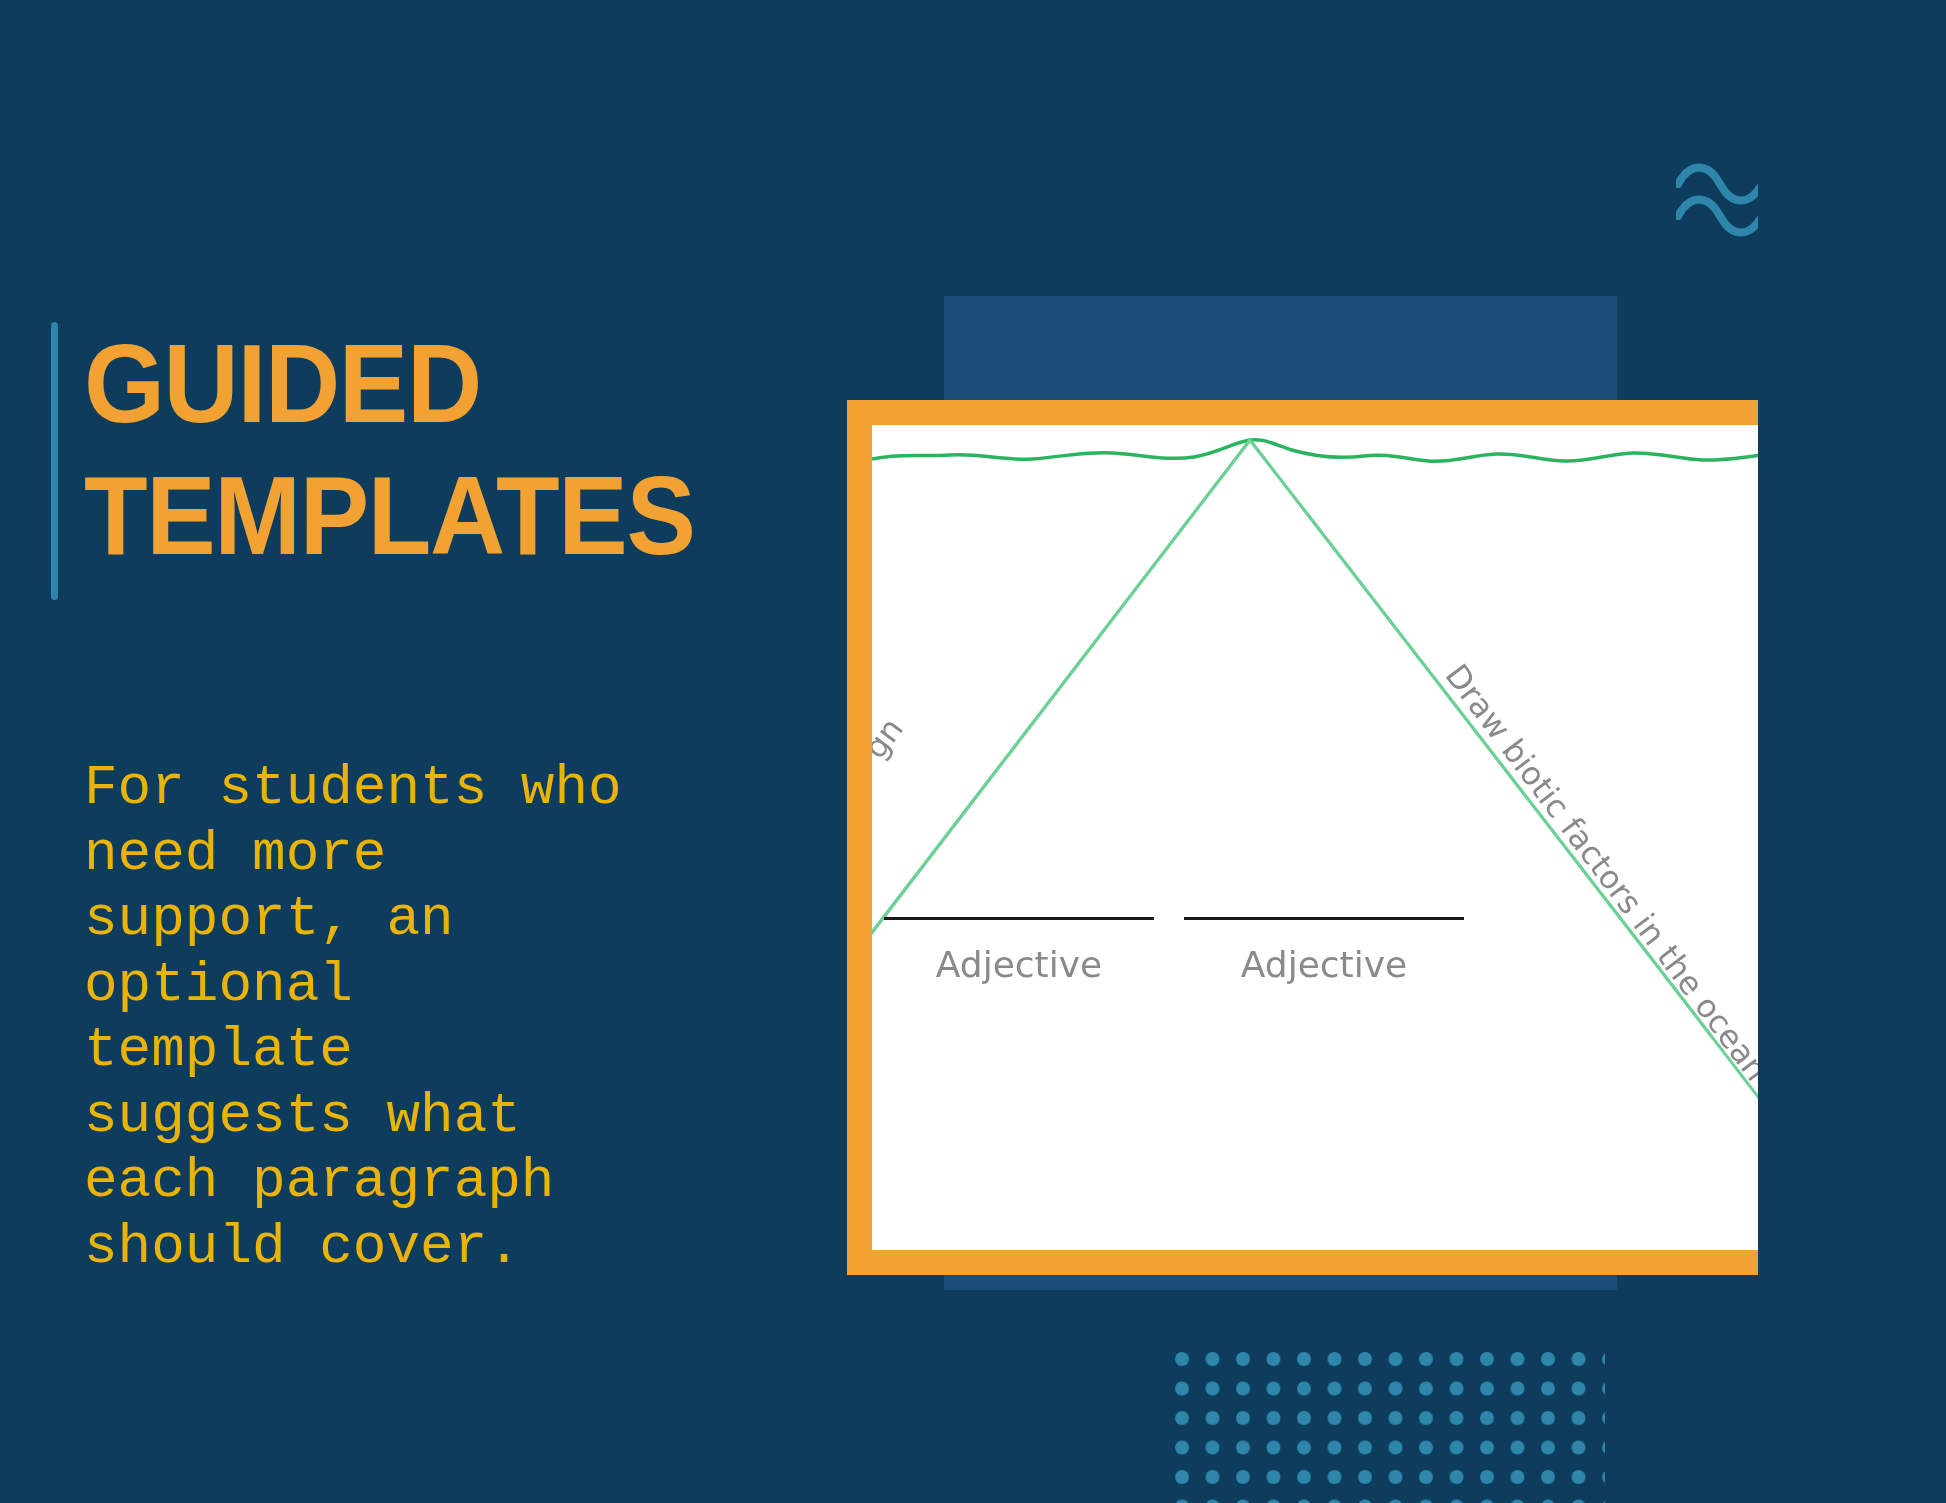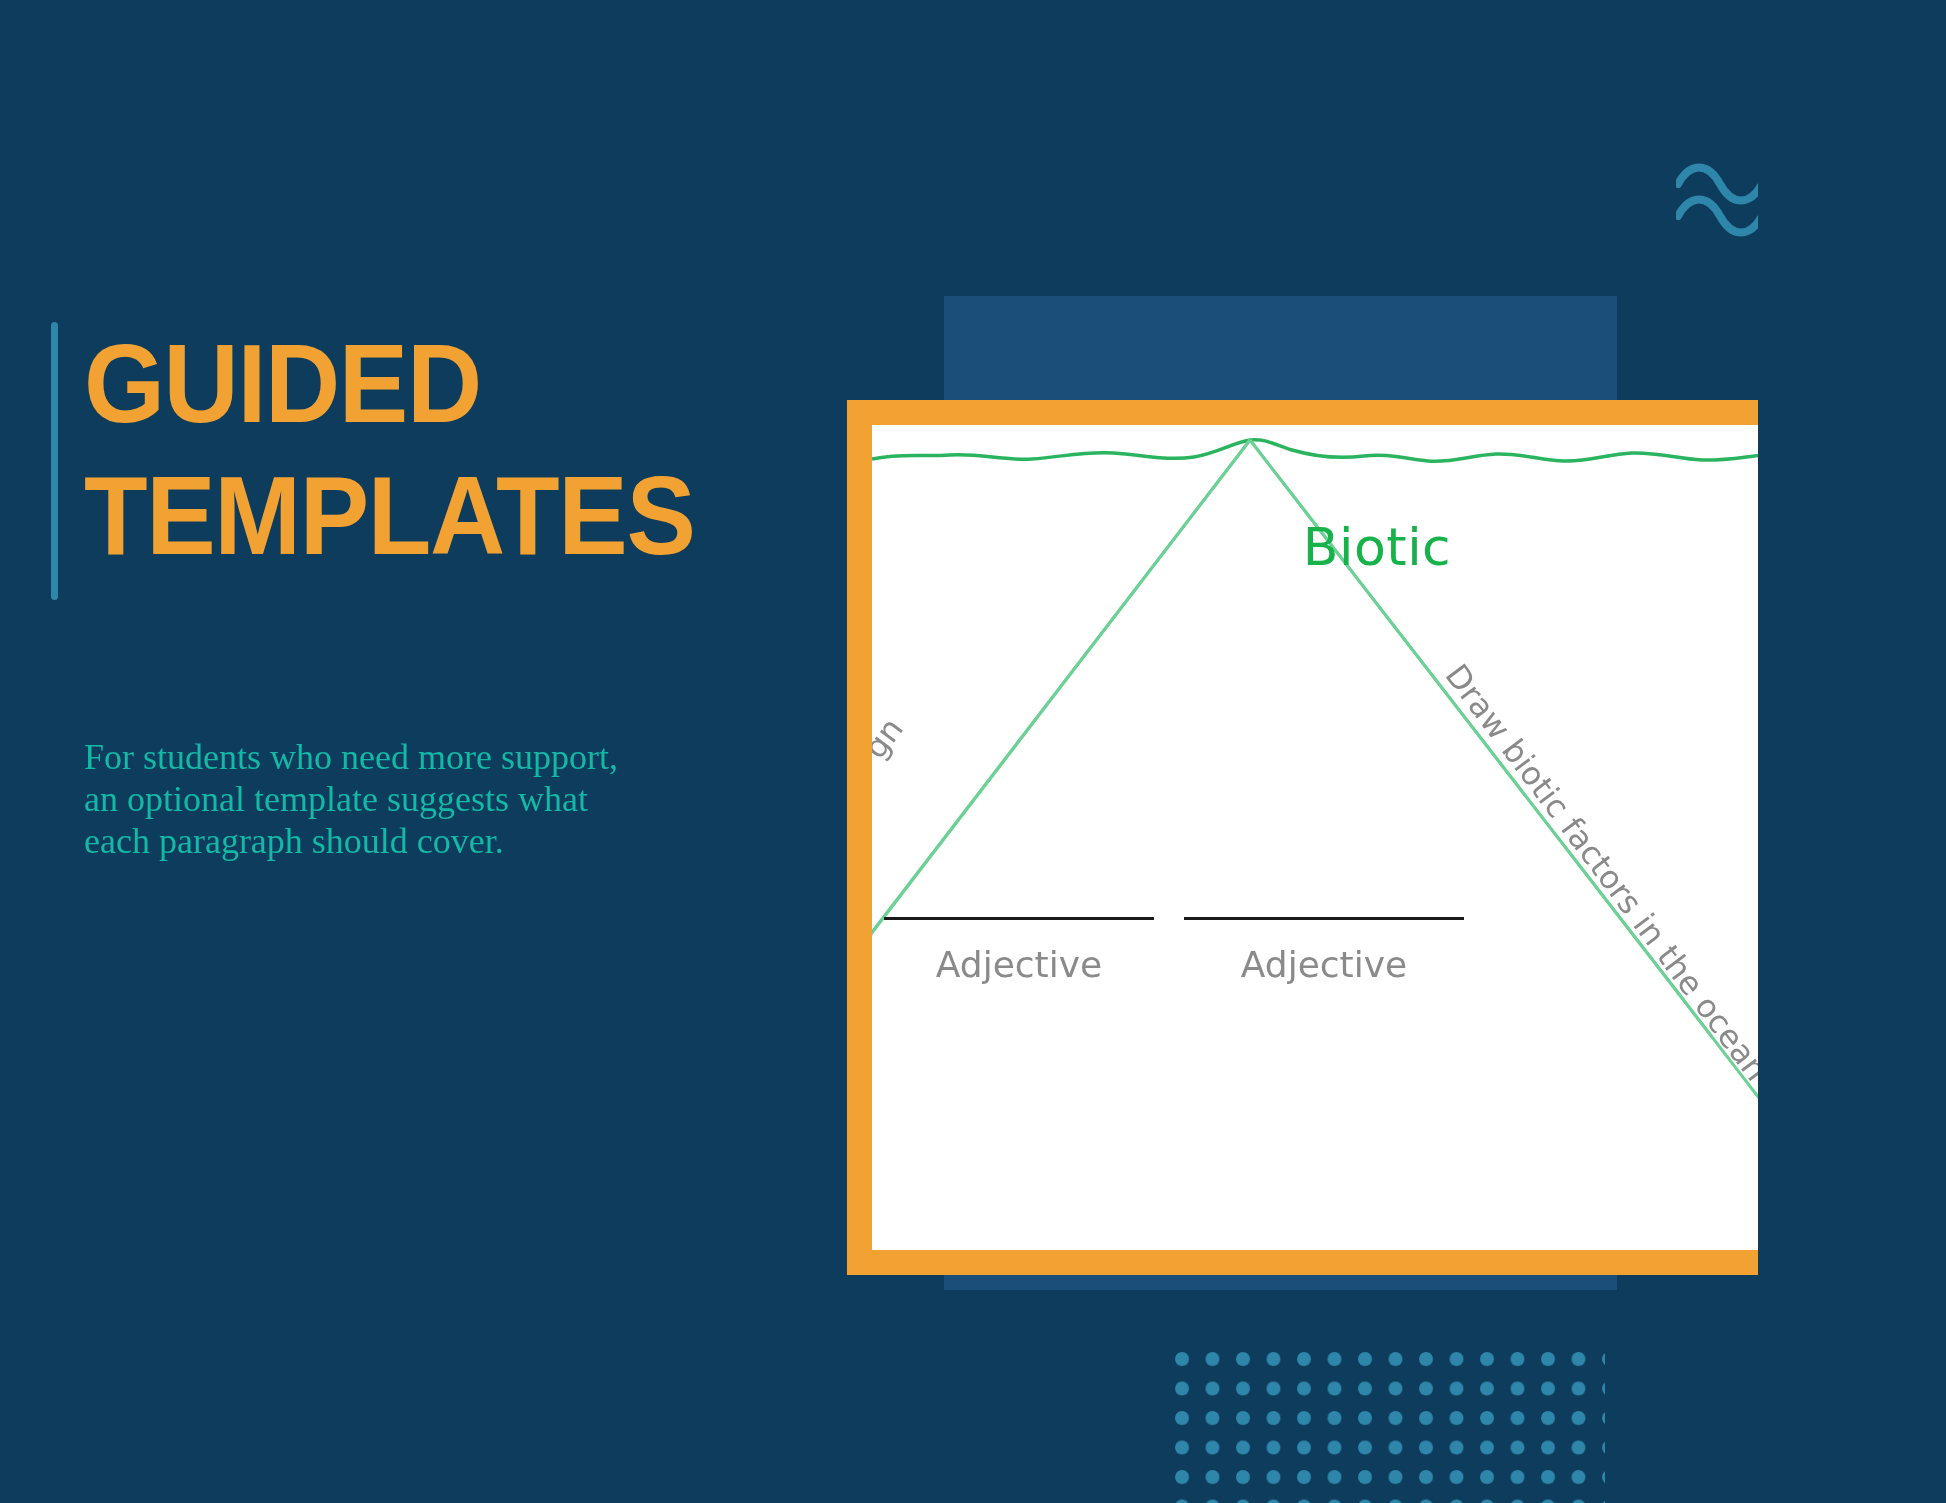--- a/index.html
+++ b/index.html
@@ -44,24 +44,24 @@
     transform-origin: left top;
   }
   #headline .line { display: block; white-space: nowrap; }
 
   
   #body-copy {
     position: absolute;
     left: 84px;
     top: 700px;
     width: 560px;
-    color: #14b8a6;
-    font-family: Liberation Serif, serif;
+    color: #eab308;
+    font-family: Liberation Mono, monospace;
     font-weight: 400;
-    font-size: 36px;
+    font-size: 56px;
     line-height: 1.17;
   }
 
   
   #waves {
     position: absolute;
     left: 1676px;
     top: 158px;
     width: 240px;
     height: 90px;
@@ -214,21 +214,20 @@
                  C272,30 296,36 322,32 C346,28 360,18 378,15 C392,13 404,20 420,25
                  C444,32 468,34 492,31 C516,28 534,34 556,36 C580,38 600,30 624,29
                  C648,28 668,35 692,36 C716,37 736,29 760,28 C786,27 806,34 830,35
                  C856,36 880,30 904,29 C924,28 938,32 950,31" fill="none" stroke="#2bb45f" stroke-width="3.5"></path>
 
         <path d="M378,15 L-40,560 M378,15 L800,560 L840,612" fill="none" stroke="#6dd196" stroke-width="3"></path>
         <path d="M378,15 L800,560 L900,690" fill="none" stroke="#6dd196" stroke-width="3"></path>
         <path d="M378,15 L-50,572" fill="none" stroke="#6dd196" stroke-width="3"></path>
       </svg>
 
-      <div id="biotic-label">Biotic</div>
 
       <div id="prompt-left">gn</div>
       <div id="prompt-right">Draw biotic factors in the ocean</div>
 
       <div class="blank-group" id="blank-1">
         <div class="blank-rule"></div>
         <div class="blank-caption">Adjective</div>
       </div>
 
       <div class="blank-group" id="blank-2">

